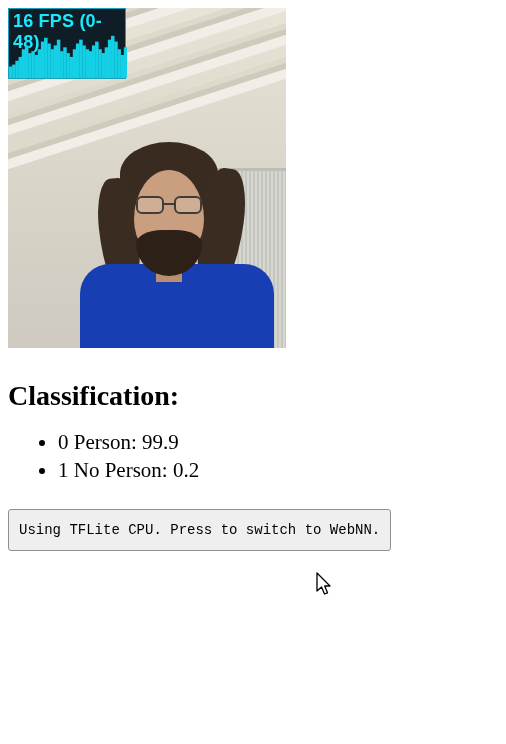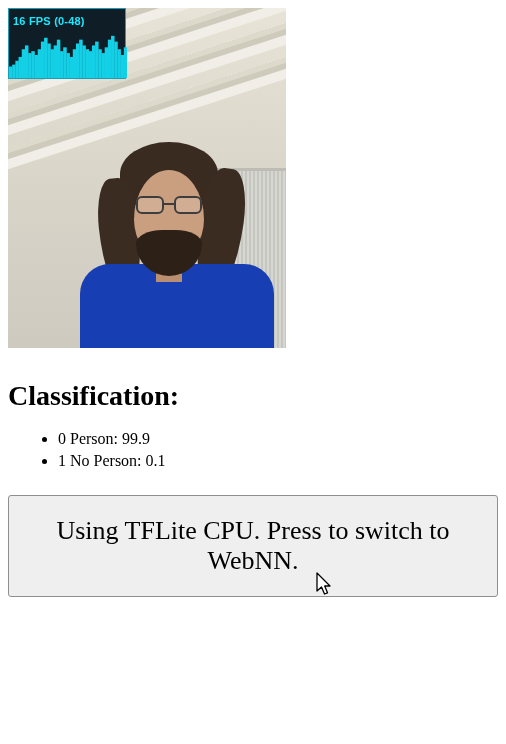--- a/index.html
+++ b/index.html
@@ -28,21 +28,21 @@
       top: 0; left: 0;
       width: 118px;
       height: 71px;
       background: #0f1e26;
       border: 1px solid #1a9fb8;
       padding: 2px 4px;
     }
     .fps-text {
       color: #19e8ff;
       font-family: Arial, Helvetica, sans-serif;
-      font-size: 11px;
+      font-size: 18px;
       font-weight: bold;
       letter-spacing: 0.2px;
     }
     .fps-chart {
       position: absolute;
       left: 0; right: 0; bottom: 0;
       height: 46px;
     }
     
     .beam {
@@ -143,28 +143,28 @@
     }
     
     h2.classification-heading {
       font-size: 28px;
       font-weight: bold;
       margin: 32px 0 16px 0;
     }
     ul.results-list {
       margin: 0 0 24px 0;
       padding-left: 50px;
-      font-size: 16px;
+      font-size: 21px;
       line-height: 1.35;
     }
     
     button.switch-engine {
-      font-family: Liberation Serif, serif;
-      font-size: 26px;
-      padding: 20px 10px;
+      font-family: Liberation Mono, monospace;
+      font-size: 14px;
+      padding: 12px 10px;
       background: #efefef;
       border: 1px solid #8f8f8f;
       border-radius: 3px;
       cursor: pointer;
     }
     
     .cursor {
       position: absolute;
       pointer-events: none;
     }
@@ -236,21 +236,21 @@
           <rect x="111.62" y="23.00" width="3.49" height="23.00" fill="#14d0e6"></rect>
           <rect x="114.81" y="15.33" width="3.49" height="30.67" fill="#14d0e6"></rect>
         </svg>
     </div>
   </div>
 
   <h2 class="classification-heading">Classification:</h2>
 
   <ul class="results-list">
     <li><span>0 Person: 99.9</span></li>
-    <li><span>1 No Person: 0.1</span></li>
+    <li><span>1 No Person: 0.2</span></li>
   </ul>
 
   <button class="switch-engine">Using TFLite CPU. Press to switch to WebNN.</button>
 
   
   <svg class="cursor" style="left:316px; top:572px;" width="18" height="24" viewBox="0 0 18 24">
     <path d="M1 1 L1 19 L5.5 15 L8.5 22 L11.5 20.8 L8.7 14 L14 14 Z" fill="#ffffff" stroke="#000000" stroke-width="1.3" stroke-linejoin="round"></path>
   </svg>
 
 </div>

